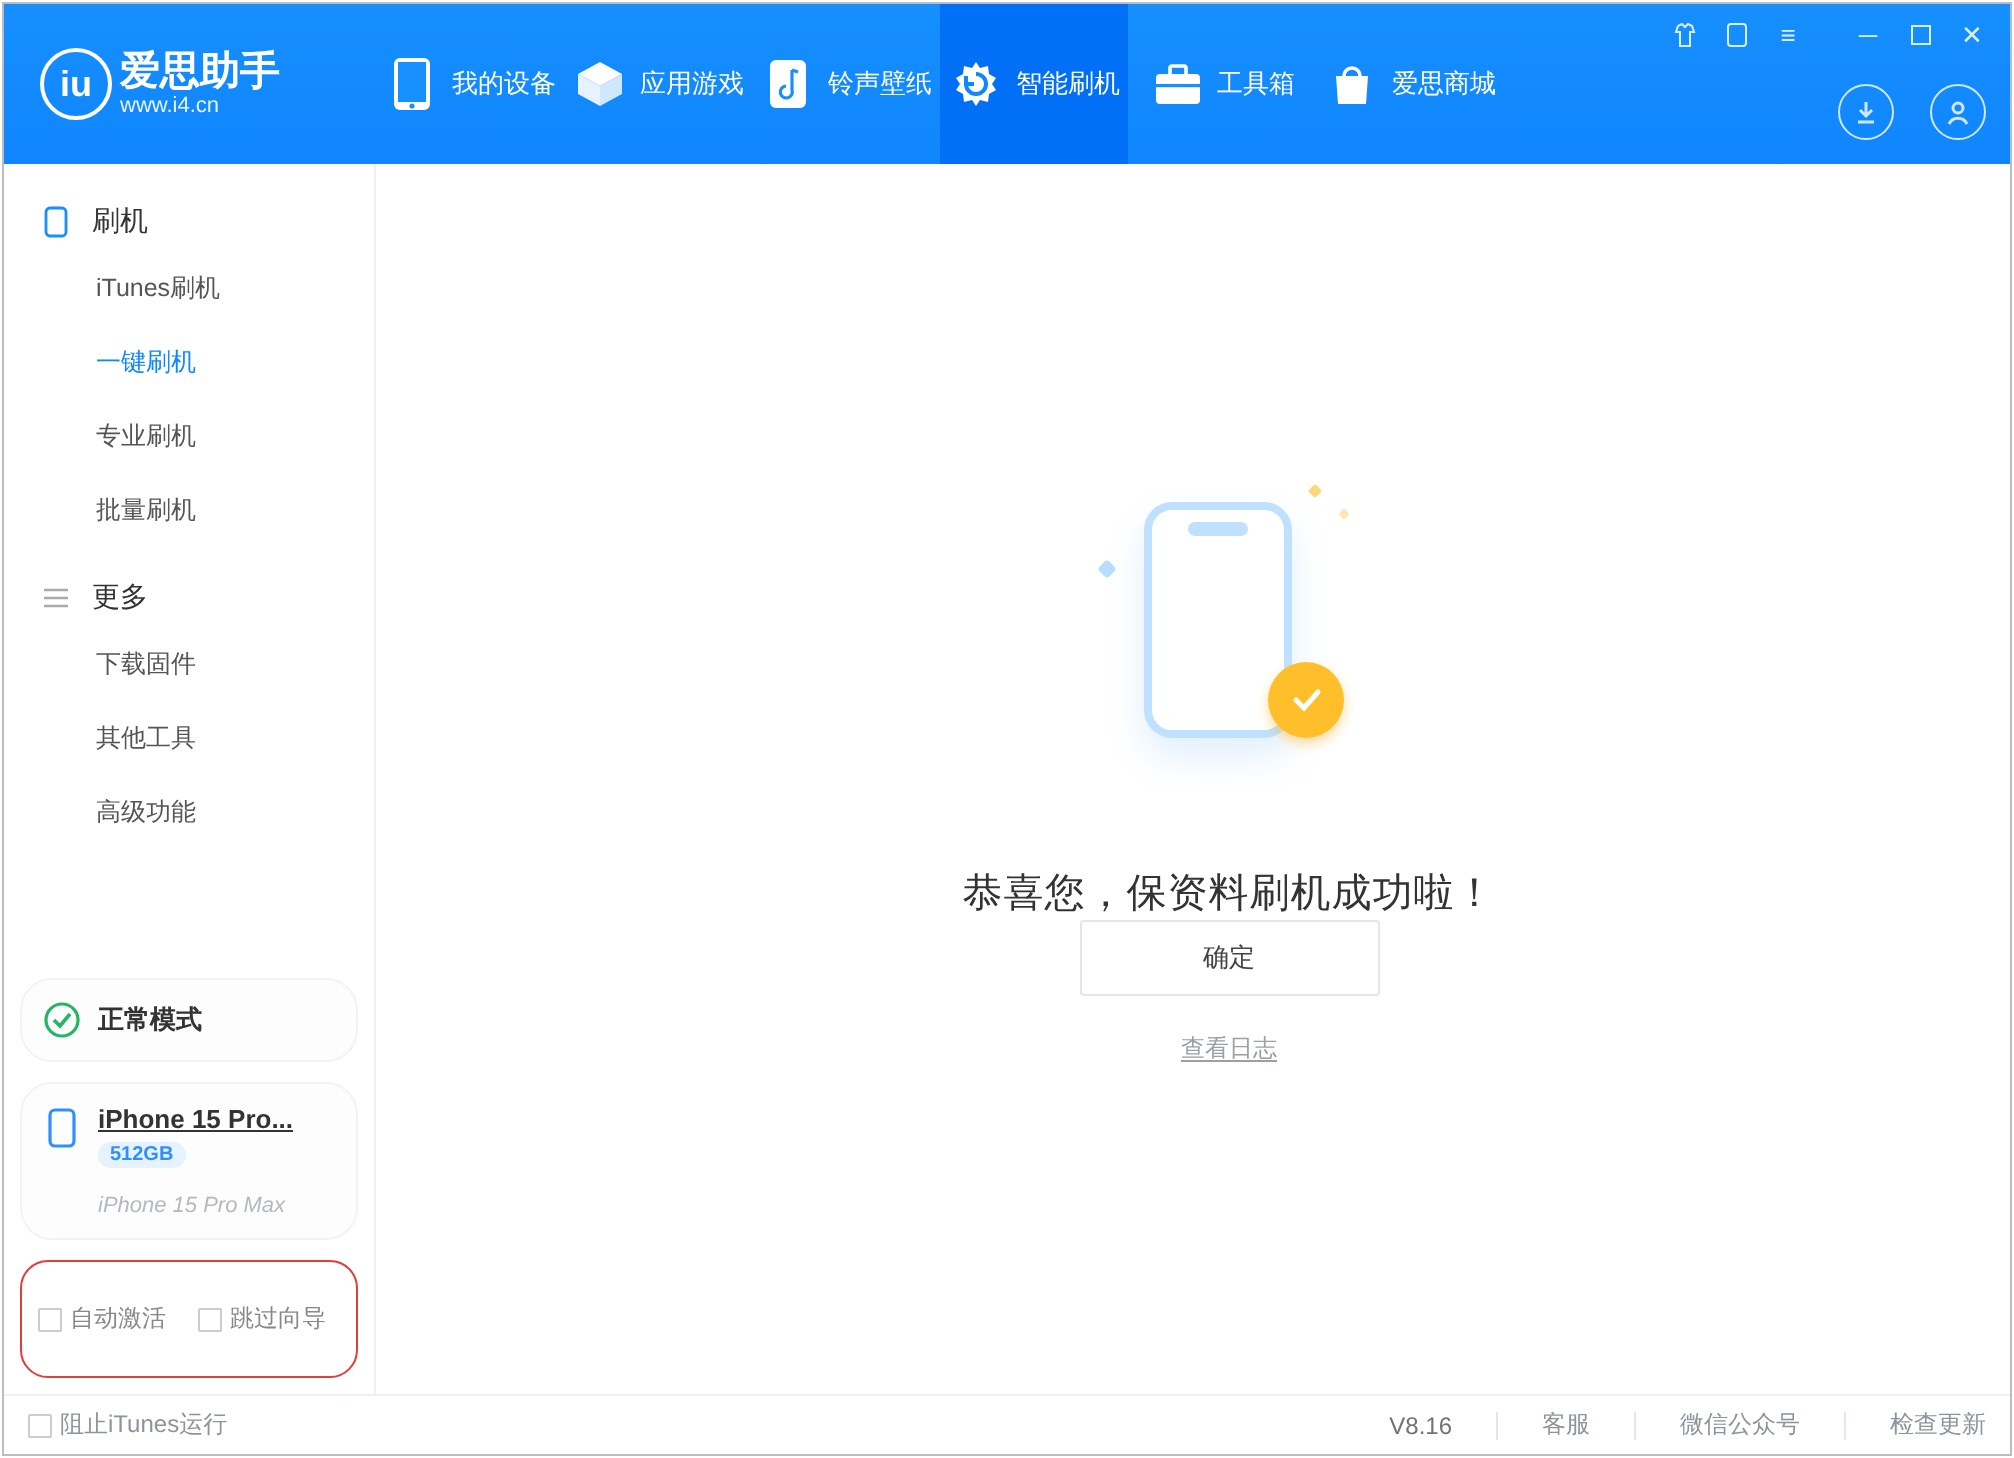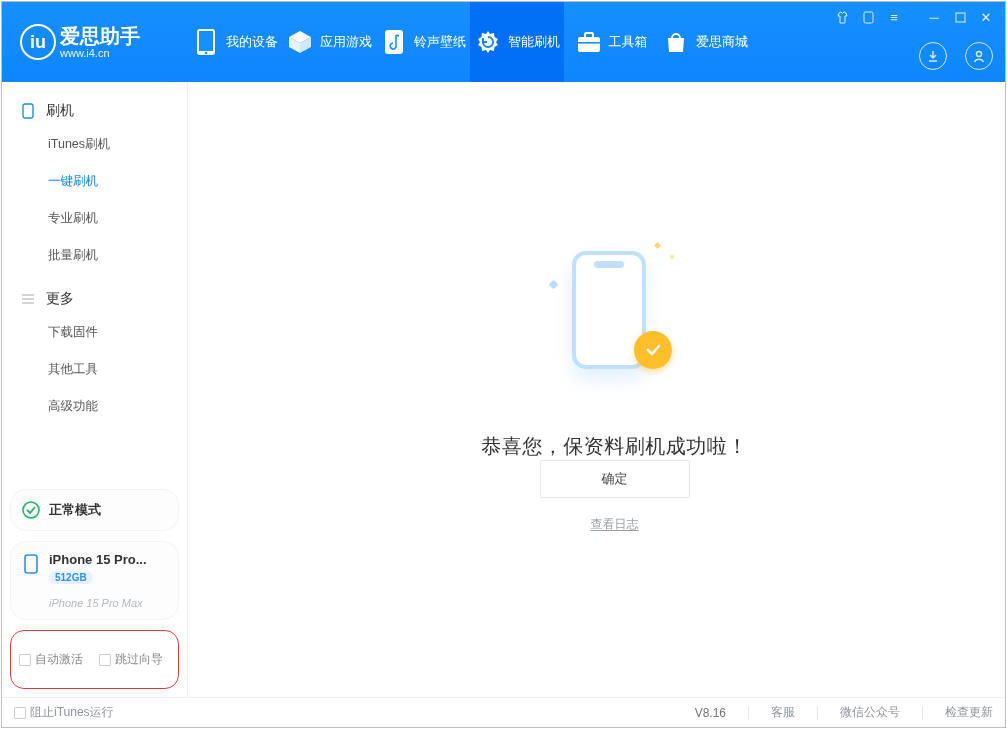--- a/index.html
+++ b/index.html
@@ -26,21 +26,21 @@
   .body { flex: 1; display: flex; min-height: 0; gap: 36px; }
   .sidebar { width: 186px; border-right: 1px solid #eef1f4; padding-top: 14px; display: flex; flex-direction: column; }
   .sec-head { display: flex; align-items: center; gap: 10px; padding: 6px 18px; font-size: 14px; color: #333; font-weight: 500; }
   .sec-ico { width: 16px; height: 16px; display: inline-flex; align-items: center; justify-content: center; color: #999; }
   .item { padding: 10px 0 10px 46px; font-size: 12.5px; color: #555; cursor: pointer; }
   .item.active { color: #0f87ff; }
   
   .sidebar-bottom { margin-top: auto; padding: 0 8px 8px; }
   .pill { background: #fdfdfd; border: 1px solid #f1f3f6; border-radius: 16px; padding: 10px 10px; margin-bottom: 10px; display: flex; align-items: center; gap: 8px; }
   .pill .ico { width: 20px; height: 20px; display: inline-flex; align-items: center; justify-content: center; }
-  .dev-name { font-size: 13px; font-weight: 600; color: #333; }
+  .dev-name { font-size: 13px; font-weight: 600; color: #333; text-decoration: underline; }
   .cap-badge { display: inline-block; background: #e7f2ff; color: #2f8fff; font-size: 10px; font-weight: 600; padding: 1px 6px; border-radius: 8px; margin-top: 4px; }
   .dev-sub { font-size: 11px; color: #b4b9bf; margin-top: 12px; font-style: italic; }
   .highlight-box { border: 1.5px solid #e23c3c; border-radius: 14px; padding: 20px 8px; display: flex; gap: 16px; align-items: center; }
   .cb { display: flex; align-items: center; gap: 4px; font-size: 12px; color: #888; cursor: pointer; }
   .cb-box { width: 12px; height: 12px; border: 1px solid #c9ccd0; border-radius: 1px; }
   
   .main { flex: 1; display: flex; align-items: center; justify-content: center; flex-direction: column; position: relative; }
   .illus { width: 130px; height: 140px; position: relative; }
   .phone-outline { position:absolute; left:22px; top:4px; width:74px; height:118px; border:4px solid #bfe1ff; border-radius:14px; background:#fff; box-shadow: 0 10px 18px rgba(90,170,255,.18); }
   .phone-notch { position:absolute; top:6px; left:50%; transform:translateX(-50%); width:30px; height:7px; background:#bfe1ff; border-radius:4px; }

